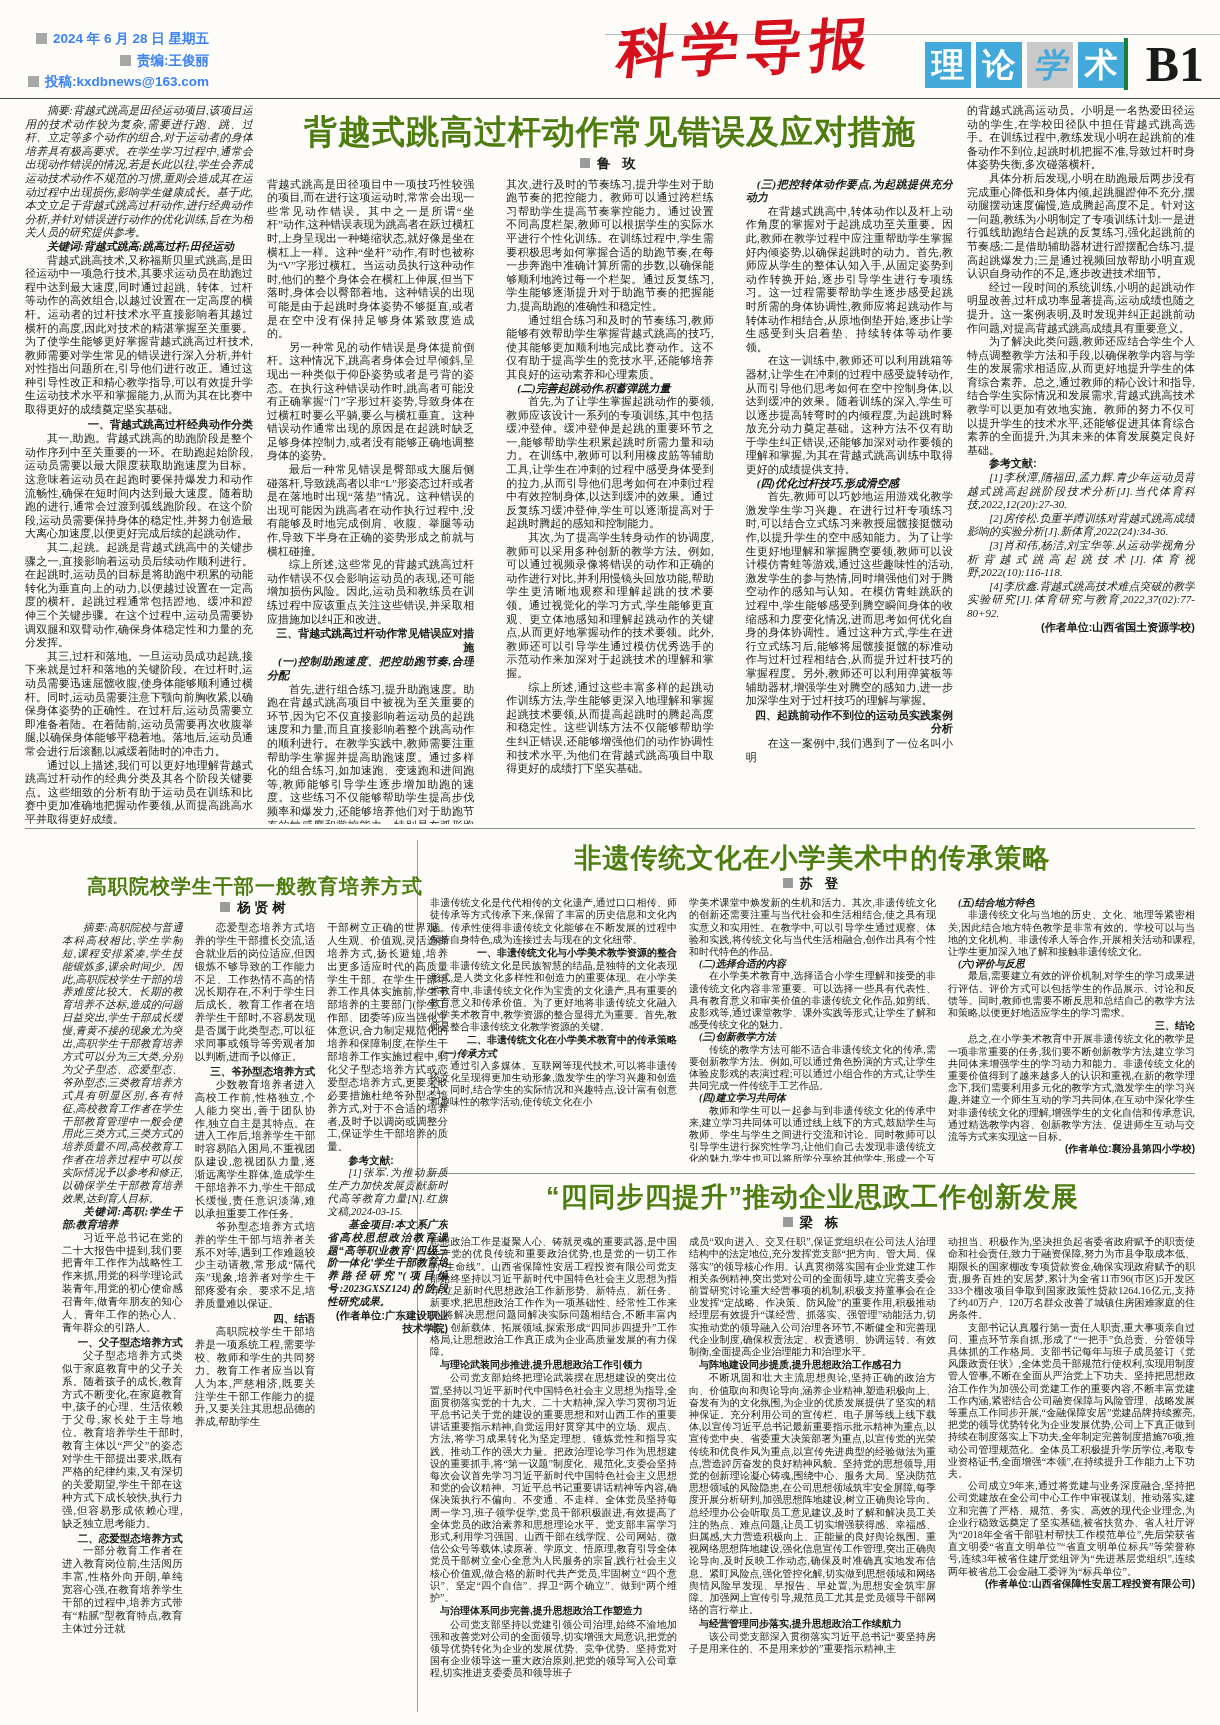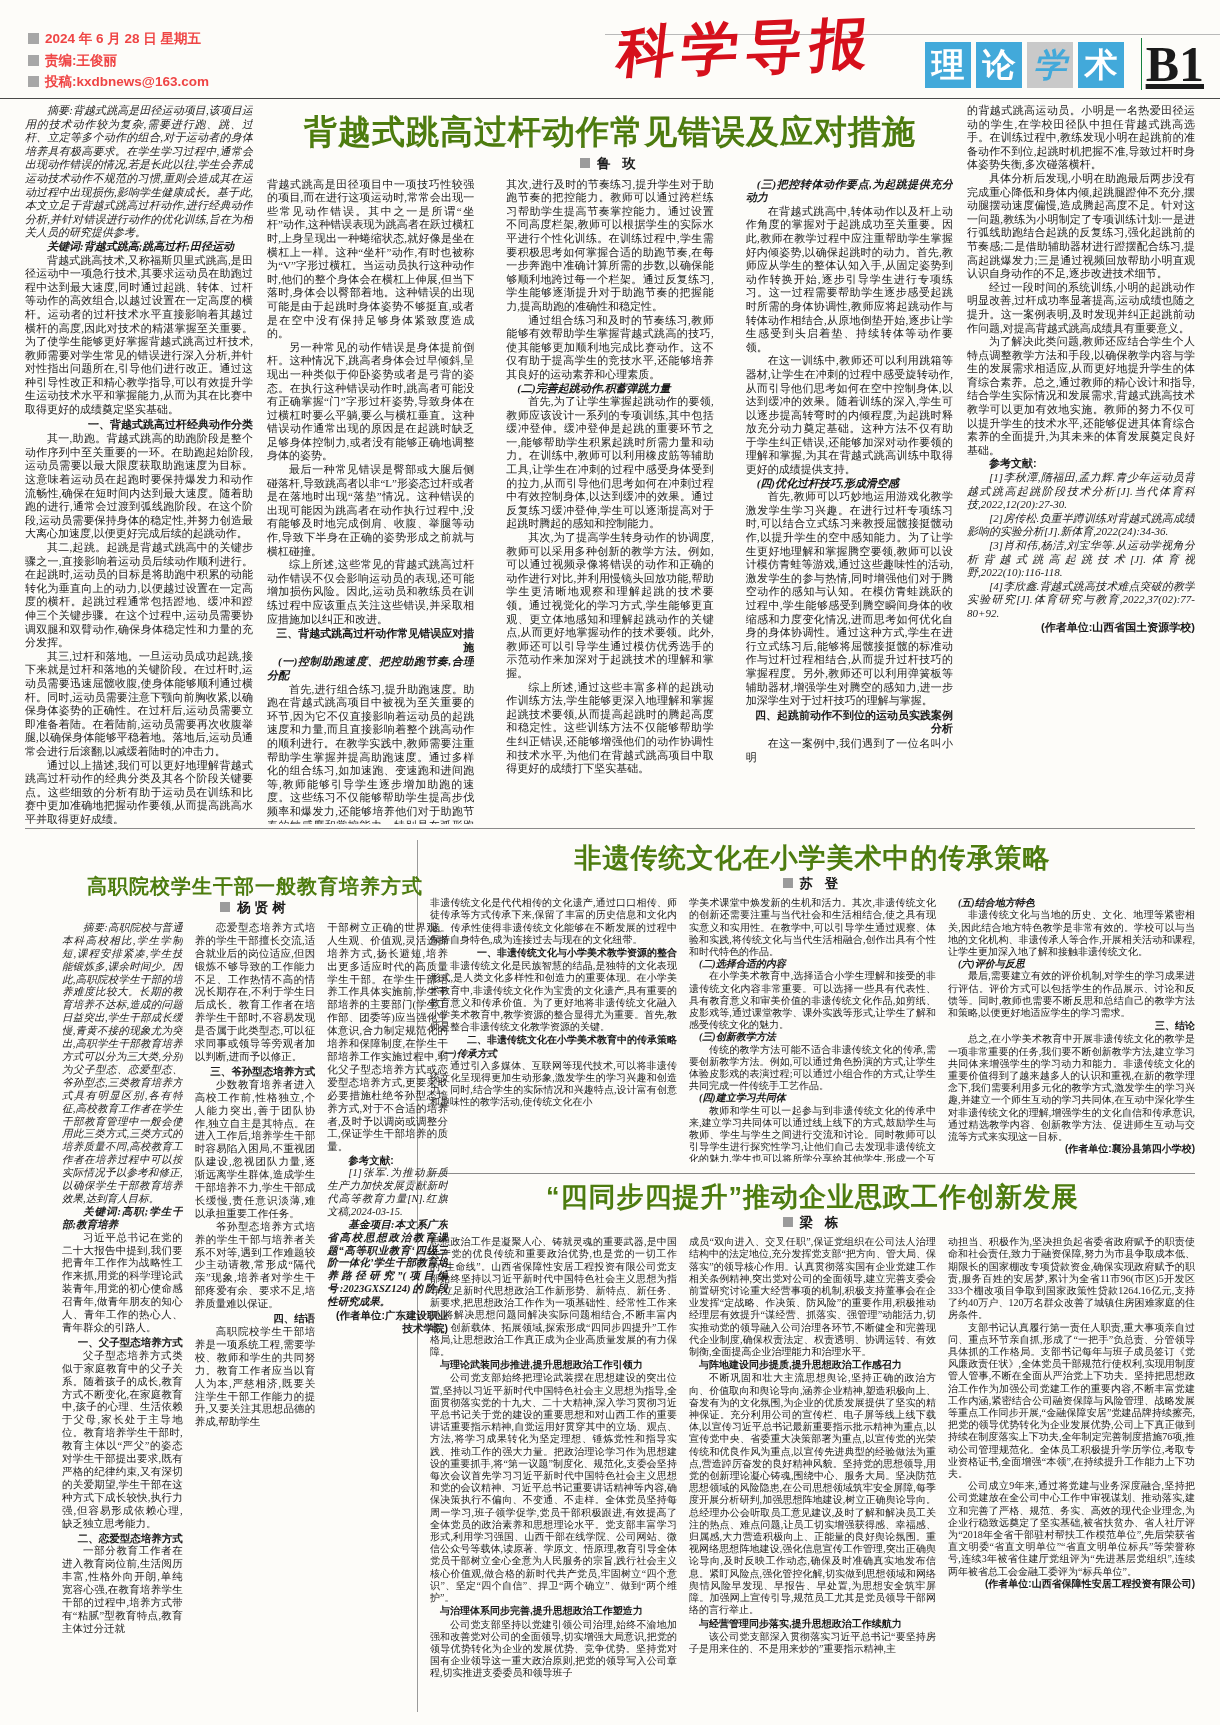--- a/index.html
+++ b/index.html
@@ -3,32 +3,32 @@
 <meta charset="utf-8">
 <style>
   html,body{margin:0;padding:0;background:#d8d8d4;}
   .page{position:relative;width:1220px;height:1725px;margin:0 auto;background:#fdfcf9;color:#1b1b1b;
         font-family:"Liberation Serif","DejaVu Serif",serif;overflow:hidden;}
 
   
   .hdr{position:absolute;top:0;left:0;right:0;height:98px;border-bottom:1px solid #4a4a4a;}
   .hdr-topline{position:absolute;top:34px;left:605px;right:0;height:1px;background:#b9b9b9;}
   .hdr-meta{position:absolute;left:28px;top:28px;font-family:"Liberation Sans",sans-serif;
-            font-weight:bold;font-size:13.5px;line-height:21.5px;color:#ef4444;}
+            font-weight:bold;font-size:13.5px;line-height:21.5px;color:#3b82f6;text-align:right;}
   .hdr-meta .row{white-space:nowrap;}
   .msq{display:inline-block;width:11px;height:11px;background:#a7a7a7;margin-right:6px;vertical-align:-1px;}
   .masthead{position:absolute;left:618px;top:18px;font-size:57px;line-height:60px;color:#d6101c;
             font-weight:bold;letter-spacing:7px;transform:skewX(-8deg) rotate(-2deg);
             font-family:"Liberation Serif",serif;}
   .badge{position:absolute;right:96px;top:42px;display:flex;gap:5px;}
   .bchar{width:46px;height:46px;background:#42a9da;color:#fff;font-family:"Liberation Sans",sans-serif;
          font-weight:900;font-size:33px;line-height:46px;text-align:center;}
   .bchar.alt{background:#c9c9c9;color:#42a9da;font-family:"Liberation Serif",serif;font-style:italic;}
   .pageno{position:absolute;right:16px;top:38px;font-family:"Liberation Serif",serif;font-weight:bold;
-          font-size:50px;line-height:52px;border-left:1px solid #15803d;padding-left:4px;text-decoration:underline;}
+          font-size:50px;line-height:52px;border-left:4px solid #15803d;padding-left:18px;}
 
   
   .rule-h1{position:absolute;left:25px;right:25px;top:828px;height:1px;background:#8a8a8a;}
   .rule-h2{position:absolute;left:430px;width:765px;top:1173px;height:1px;background:#8a8a8a;}
   .rule-v{position:absolute;left:417px;top:840px;height:872px;width:1px;background:#9a9a9a;}
 
   
   .a-title{font-family:"Liberation Sans","DejaVu Sans",sans-serif;font-weight:900;text-align:center;
            margin:0;color:#4d7c0f;letter-spacing:1px;}
   .byline{text-align:center;font-size:13.5px;font-weight:bold;margin:3px 0 7px;

